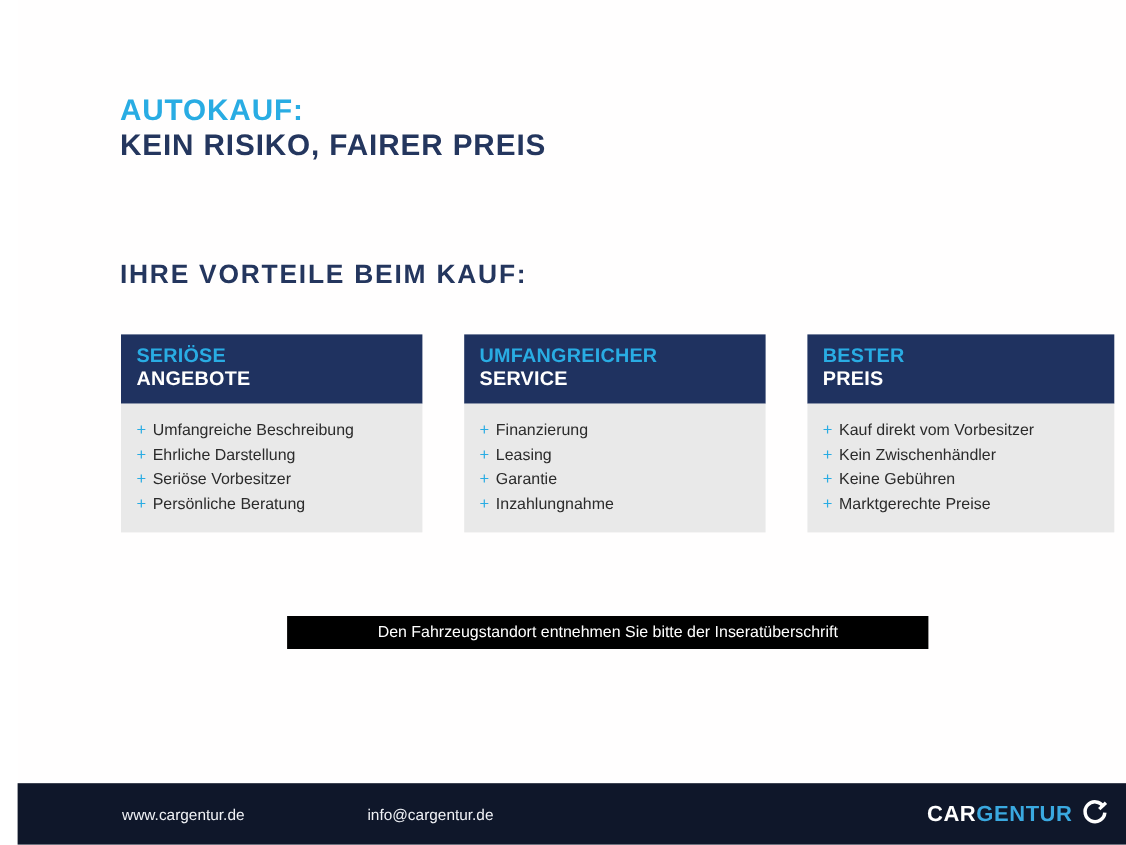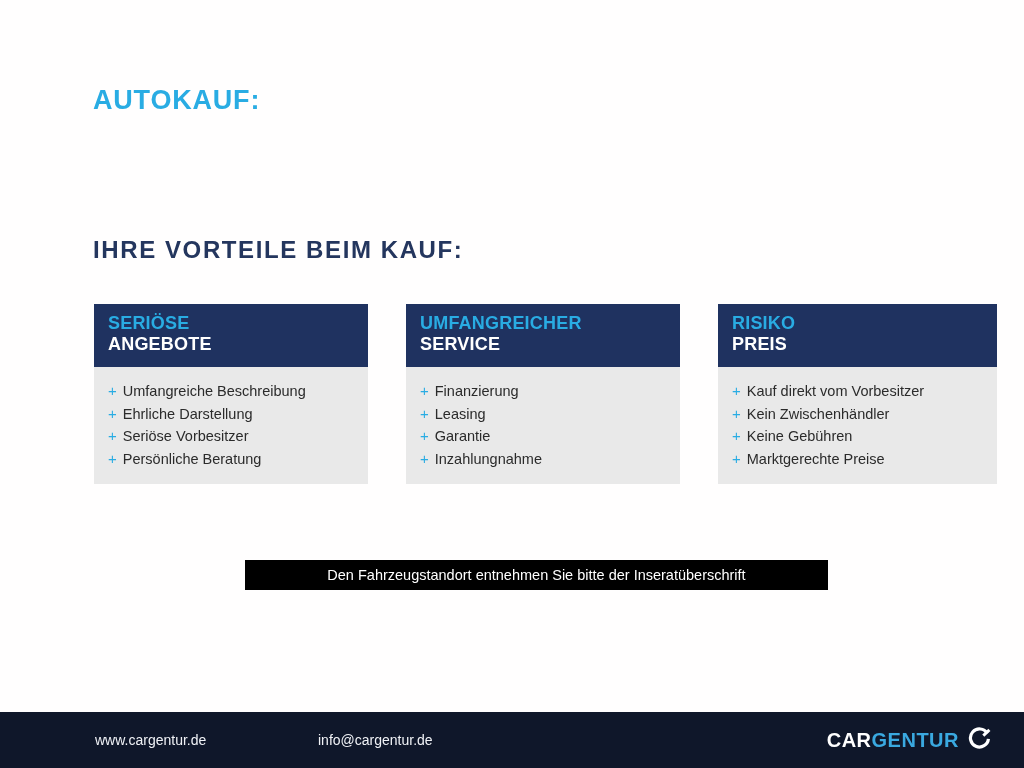--- a/index.html
+++ b/index.html
@@ -13,20 +13,21 @@
     font-family: "Liberation Sans", sans-serif;
     overflow: hidden;
     position: relative;
     color: #1f3260;
   }
 
   .slide {
     position: absolute;
     inset: 0;
     background: #fffefe;
+    margin-left: 16px;
   }
 
   
   .headline {
     position: absolute;
     left: 93px;
     top: 85px;
     line-height: 1.18;
   }
   .headline-line1 {
@@ -174,20 +175,21 @@
   .logo-gentur { color: #3aa9e0; }
   .logo-mark { display: block; }
 </style>
 </head>
 <body>
 
 <div class="slide">
 
   <div class="headline">
     <span class="headline-line1">AUTOKAUF:</span>
+    <span class="headline-line2">KEIN RISIKO, FAIRER PREIS</span>
   </div>
 
   <div class="section-heading">IHRE VORTEILE BEIM KAUF:</div>
 
   <div class="cards">
 
     <div class="card">
       <div class="card-header">
         <span class="card-header-top">SERIÖSE</span>
         <span class="card-header-bottom">ANGEBOTE</span>
@@ -236,21 +238,21 @@
           <li>
               <span class="plus-icon">+</span>
               <span>Inzahlungnahme</span>
             </li>
         </ul>
       </div>
     </div>
 
     <div class="card">
       <div class="card-header">
-        <span class="card-header-top">RISIKO</span>
+        <span class="card-header-top">BESTER</span>
         <span class="card-header-bottom">PREIS</span>
       </div>
       <div class="card-body">
         <ul class="card-list">
           <li>
               <span class="plus-icon">+</span>
               <span>Kauf direkt vom Vorbesitzer</span>
             </li>
           <li>
               <span class="plus-icon">+</span>

